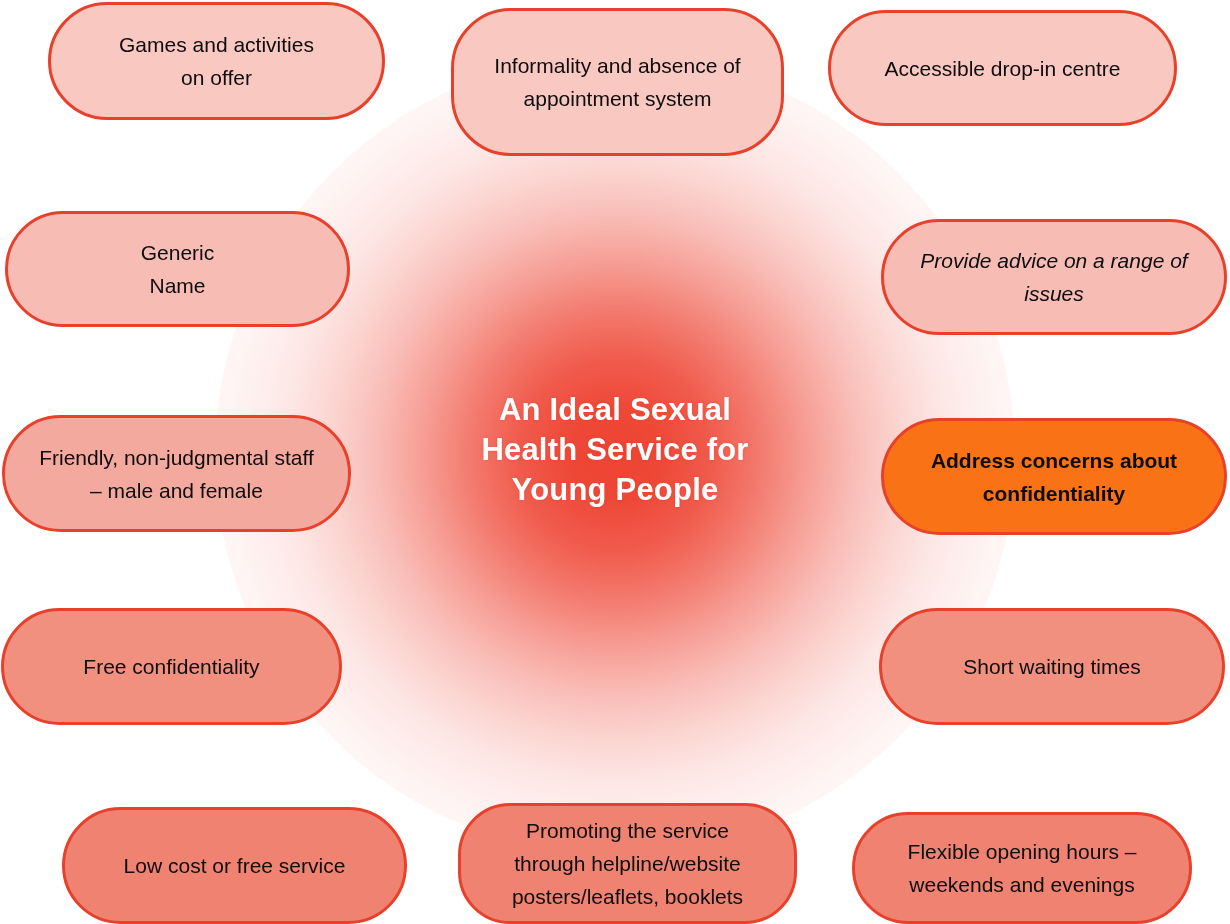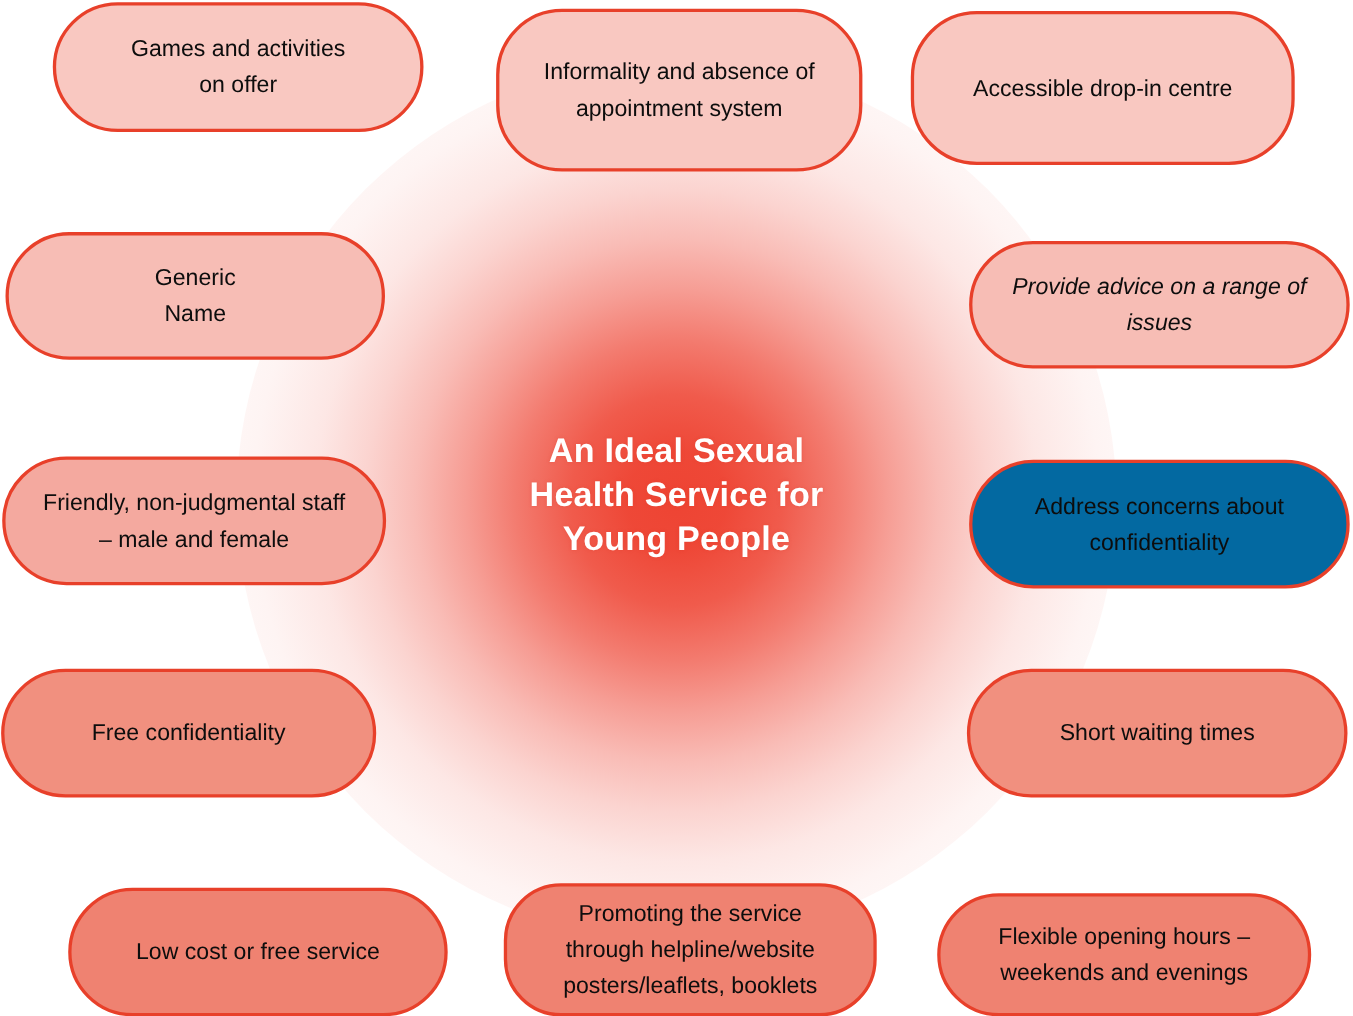--- a/index.html
+++ b/index.html
@@ -88,21 +88,21 @@
     </div>
   </div>
 
   <div class="node tier-1" style="left: 451px; top: 8px; width: 333px; height: 148px; background: rgb(249, 200, 193); border-color: rgb(232, 64, 42);">
     <div>
       <span class="nline">Informality and absence of</span>
       <span class="nline">appointment system</span>
     </div>
   </div>
 
-  <div class="node tier-1" style="left: 828px; top: 10px; width: 349px; height: 140px; background: rgb(249, 200, 193); border-color: rgb(232, 64, 42);">
+  <div class="node tier-1" style="left: 828px; top: 10px; width: 349px; height: 116px; background: rgb(249, 200, 193); border-color: rgb(232, 64, 42);">
     <div>
       <span class="nline">Accessible drop-in centre</span>
     </div>
   </div>
 
   <div class="node tier-2" style="left: 5px; top: 211px; width: 345px; height: 116px; background: rgb(247, 189, 181); border-color: rgb(232, 64, 42);">
     <div>
       <span class="nline">Generic</span>
       <span class="nline">Name</span>
     </div>
@@ -115,21 +115,21 @@
     </div>
   </div>
 
   <div class="node tier-3" style="left: 2px; top: 415px; width: 349px; height: 117px; background: rgb(244, 169, 159); border-color: rgb(232, 64, 42);">
     <div>
       <span class="nline">Friendly, non-judgmental staff</span>
       <span class="nline">– male and female</span>
     </div>
   </div>
 
-  <div class="node tier-3" style="left: 881px; top: 418px; width: 346px; height: 117px; background: #0369a1; border-color: rgb(232, 64, 42);">
+  <div class="node tier-3" style="left: 881px; top: 418px; width: 346px; height: 117px; background: #f97316; border-color: rgb(232, 64, 42); font-weight: bold;">
     <div>
       <span class="nline">Address concerns about</span>
       <span class="nline">confidentiality</span>
     </div>
   </div>
 
   <div class="node tier-4" style="left: 1px; top: 608px; width: 341px; height: 117px; background: rgb(241, 144, 127); border-color: rgb(232, 64, 42);">
     <div>
       <span class="nline">Free confidentiality</span>
     </div>

